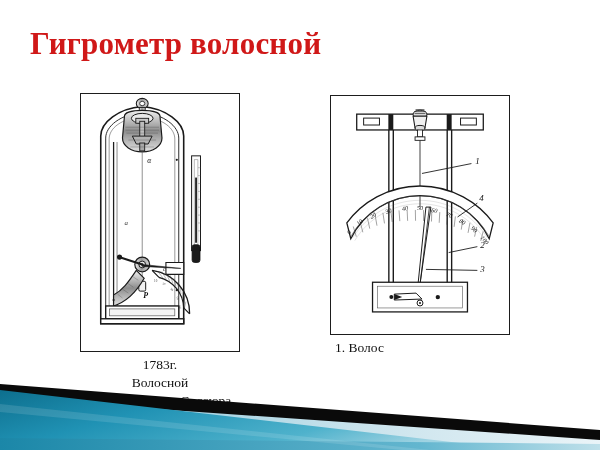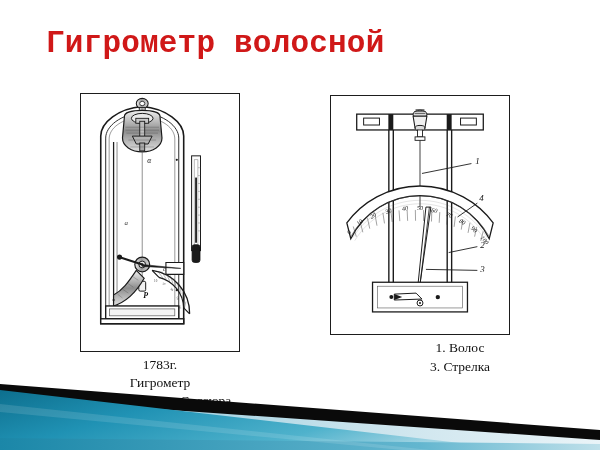--- a/index.html
+++ b/index.html
@@ -7,22 +7,22 @@
     width:600px;height:450px;
     background:#ffffff;
     font-family:"Liberation Serif", serif;
     overflow:hidden;
     position:relative;
   }
   #slide{position:absolute;left:0;top:0;width:600px;height:450px;overflow:hidden;}
 
   
   #title{
-    position:absolute;left:46px;top:28px;
-    font-family:Liberation Mono, monospace;
+    position:absolute;left:30px;top:28px;
+    font-family:Liberation Serif, serif;
     font-size:31px;font-weight:bold;
     color:#d01818;
     letter-spacing:.2px;
     white-space:nowrap;
     line-height:1.05;
   }
 
   
   .panel{
     position:absolute;
@@ -36,21 +36,21 @@
 
   
   #caption-left{
     position:absolute;left:40px;top:356px;width:240px;
     text-align:center;font-size:13.5px;color:#111;line-height:1.33;
   }
   .cap-line{display:block;white-space:nowrap;}
 
   #legend{
     position:absolute;left:335px;top:338px;width:250px;
-    font-size:13.5px;color:#111;line-height:1.42;text-align:center;
+    font-size:13.5px;color:#111;line-height:1.42;
   }
   .legend-item{display:block;white-space:nowrap;}
 
   
   #banner{position:absolute;left:0;top:360px;width:600px;height:90px;}
 </style>
 </head>
 <body>
 
 <div id="slide">
@@ -272,32 +272,28 @@
       <line x1="119" y1="158" x2="148" y2="152" stroke="#1a1a1a" stroke-width="0.9"></line>
       <text x="151" y="153" font-family="Liberation Serif, serif" font-size="9" font-style="italic" fill="#111">2</text>
 
       <line x1="96" y1="175" x2="148" y2="176" stroke="#1a1a1a" stroke-width="0.9"></line>
       <text x="151" y="178" font-family="Liberation Serif, serif" font-size="9" font-style="italic" fill="#111">3</text>
     </svg>
   </div>
 
   <div id="caption-left">
     <span class="cap-line">1783г.</span>
-    <span class="cap-line">Гигрометр</span>
+    <span class="cap-line">Волосной</span>
     <span class="cap-line">гигрометр Г. де Соссюра</span>
   </div>
 
   <div id="legend">
     <span class="legend-item">
       <span>1.</span>
       <span>Волос</span>
-    </span>
-    <span class="legend-item">
-      <span>3.</span>
-      <span>Стрелка</span>
     </span>
   </div>
 
   <svg id="banner" viewBox="0 0 600 90" preserveAspectRatio="none">
     <defs>
       <linearGradient id="tealGrad" x1="0" y1="0" x2="1" y2="0.4">
         <stop offset="0" stop-color="#0d6f8e"></stop>
         <stop offset="0.35" stop-color="#2092b4"></stop>
         <stop offset="0.75" stop-color="#4fb2cc"></stop>
         <stop offset="1" stop-color="#9fd3e2"></stop>

